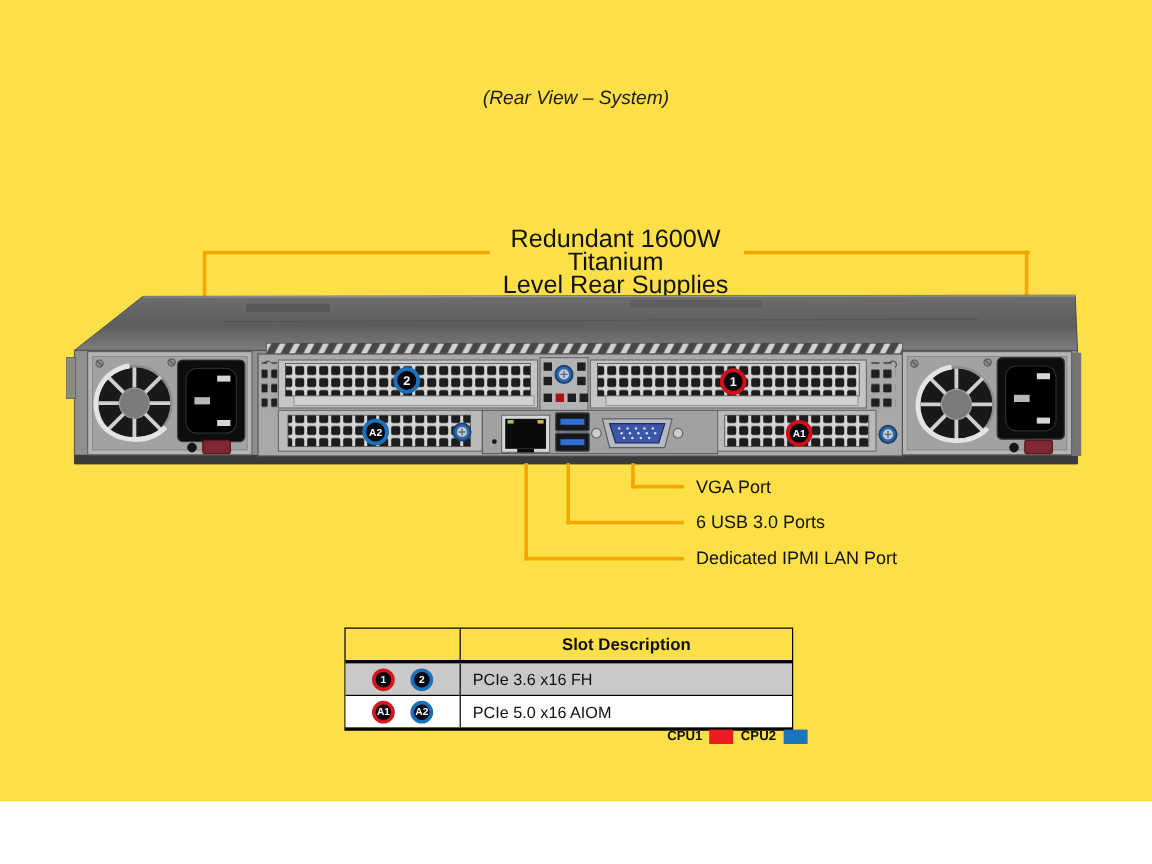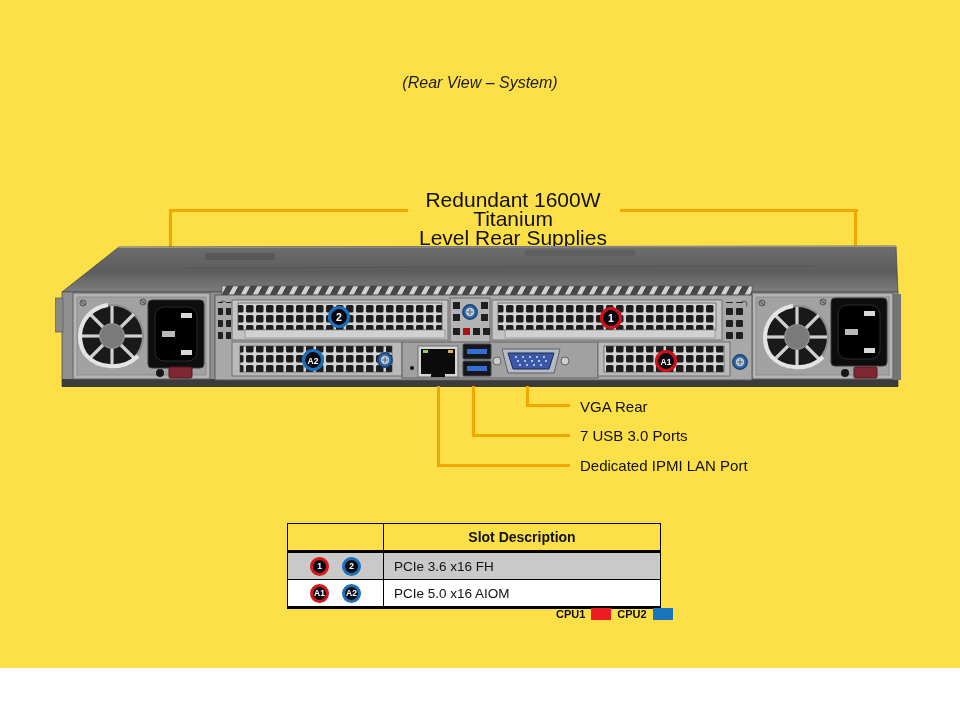--- a/index.html
+++ b/index.html
@@ -248,22 +248,22 @@
     </g>
   </svg>
 
   <div class="cline" style="left:526px;top:386px;width:3px;height:21px;"></div>
   <div class="cline" style="left:526px;top:404px;width:44px;height:3px;"></div>
   <div class="cline" style="left:472px;top:386px;width:3px;height:51px;"></div>
   <div class="cline" style="left:472px;top:434px;width:98px;height:3px;"></div>
   <div class="cline" style="left:437px;top:386px;width:3px;height:81px;"></div>
   <div class="cline" style="left:437px;top:464px;width:133px;height:3px;"></div>
 
-  <div class="callout-label lbl-vga">VGA Rear</div>
-  <div class="callout-label lbl-usb">7 USB 3.0 Ports</div>
+  <div class="callout-label lbl-vga">VGA Port</div>
+  <div class="callout-label lbl-usb">6 USB 3.0 Ports</div>
   <div class="callout-label lbl-ipmi">Dedicated IPMI LAN Port</div>
 
   <div class="slot-table">
     <div class="trow thead">
       <div class="c1"></div>
       <div class="c2">Slot Description</div>
     </div>
     <div class="trow row1">
       <div class="c1">
         <span class="badge red">1</span>

